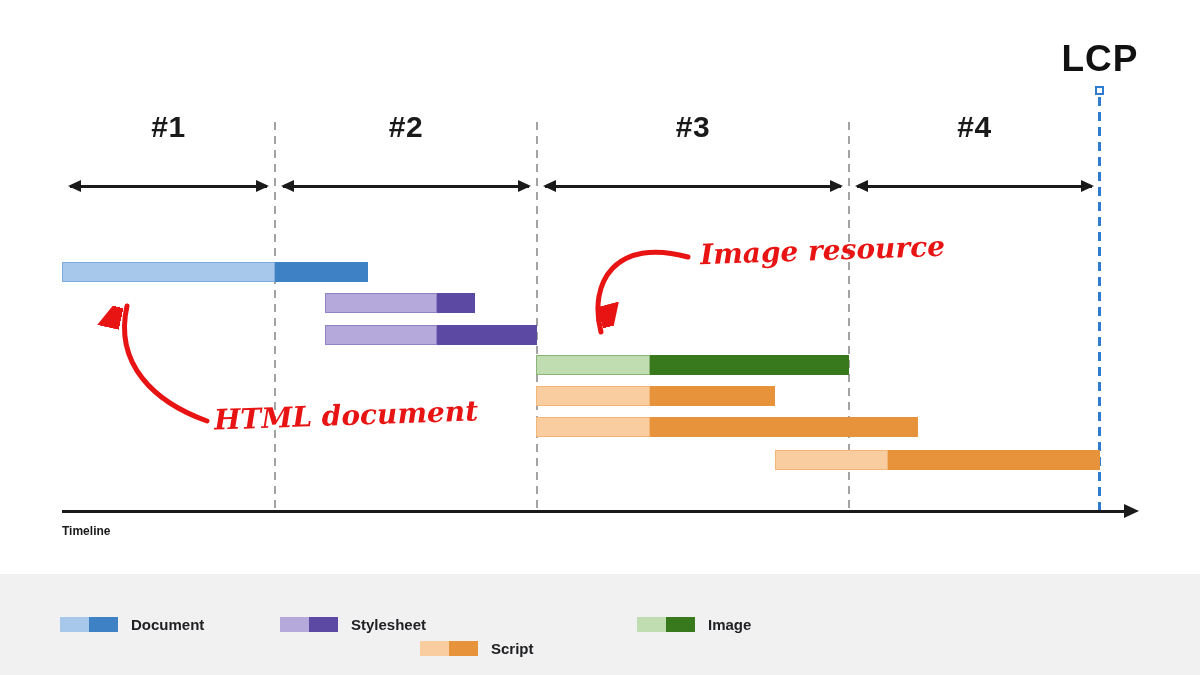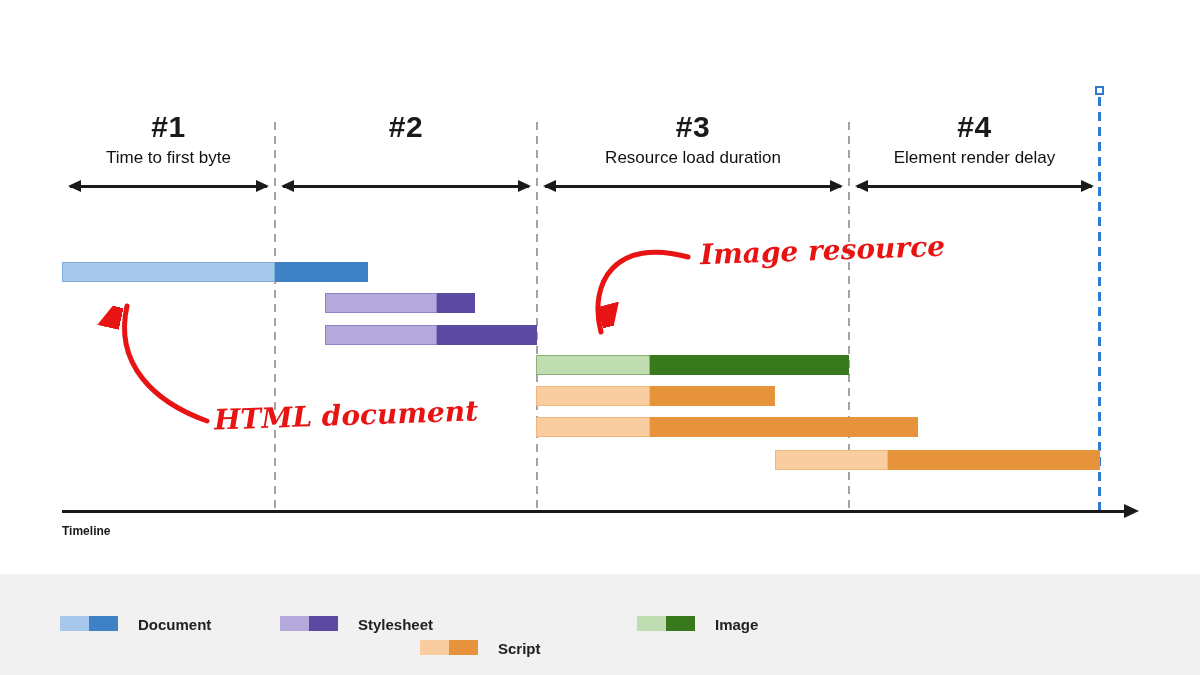--- a/index.html
+++ b/index.html
@@ -35,56 +35,54 @@
   .timeline-label{position:absolute;left:62px;top:524px;font-size:12px;font-weight:700;}
 
   
   .annot{position:absolute;color:#e81313;font-family:"DejaVu Serif",serif;font-style:italic;
     font-weight:700;font-size:28px;white-space:nowrap;transform:rotate(-2deg);}
   .overlay{position:absolute;left:0;top:0;pointer-events:none;}
   .redpath{fill:none;stroke:#e81313;stroke-width:5;stroke-linecap:round;}
 
   
   .legend-band{position:absolute;left:0;top:574px;width:1200px;height:101px;background:#f1f1f2;}
-  .legend-item{position:absolute;top:616px;display:flex;gap:20px;}
+  .legend-item{position:absolute;top:616px;display:flex;align-items:center;gap:13px;}
   .swatch{display:flex;width:58px;height:15px;}
   .sw-light,.sw-dark{width:29px;height:15px;display:block;}
   .legend-label{font-size:15px;font-weight:700;color:#202124;}
 </style>
 </head>
 <body>
 
 <div class="canvas">
 
+  <div class="lcp-title">LCP</div>
   <div class="lcp-marker" style="left: 1095px; top: 86px;"></div>
   <div class="lcp-line" style="left: 1098px;"></div>
 
   <div id="dividers">
       <div class="divider" style="left: 274px;"></div>
       <div class="divider" style="left: 536px;"></div>
       <div class="divider" style="left: 848px;"></div>
     </div>
 
   <div class="phase" style="left: 62px; width: 213px;">
     <div class="phase-number">#1</div>
-    <div class="phase-label">Time to first byte</div>
     <div class="phase-arrow"></div>
   </div>
   <div class="phase" style="left: 275px; width: 262px;">
     <div class="phase-number">#2</div>
     <div class="phase-arrow"></div>
   </div>
   <div class="phase" style="left: 537px; width: 312px;">
     <div class="phase-number">#3</div>
-    <div class="phase-label">Resource load duration</div>
     <div class="phase-arrow"></div>
   </div>
   <div class="phase" style="left: 849px; width: 251px;">
     <div class="phase-number">#4</div>
-    <div class="phase-label">Element render delay</div>
     <div class="phase-arrow"></div>
   </div>
 
   <div id="bars-layer">
       <div class="bar-seg" style="left: 62px; width: 213px; top: 262px; background: rgb(168, 200, 235); box-shadow: rgba(62, 130, 197, 0.4) 0px 0px 0px 1px inset;"></div>
       <div class="bar-seg" style="left: 275px; width: 93px; top: 262px; background: rgb(62, 130, 197);"></div>
       <div class="bar-seg" style="left: 325px; width: 112px; top: 293px; background: rgb(181, 169, 219); box-shadow: rgba(92, 73, 164, 0.4) 0px 0px 0px 1px inset;"></div>
       <div class="bar-seg" style="left: 437px; width: 38px; top: 293px; background: rgb(92, 73, 164);"></div>
       <div class="bar-seg" style="left: 325px; width: 112px; top: 325px; background: rgb(181, 169, 219); box-shadow: rgba(92, 73, 164, 0.4) 0px 0px 0px 1px inset;"></div>
       <div class="bar-seg" style="left: 437px; width: 100px; top: 325px; background: rgb(92, 73, 164);"></div>

